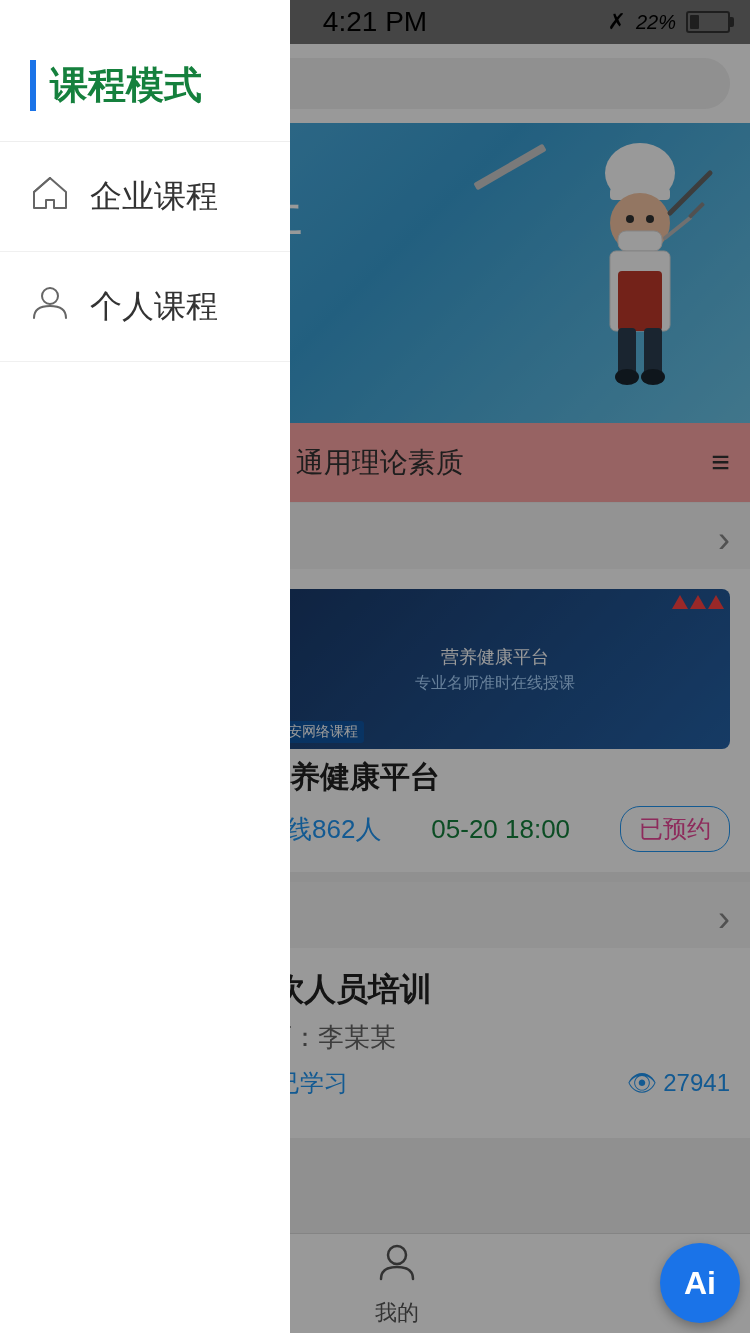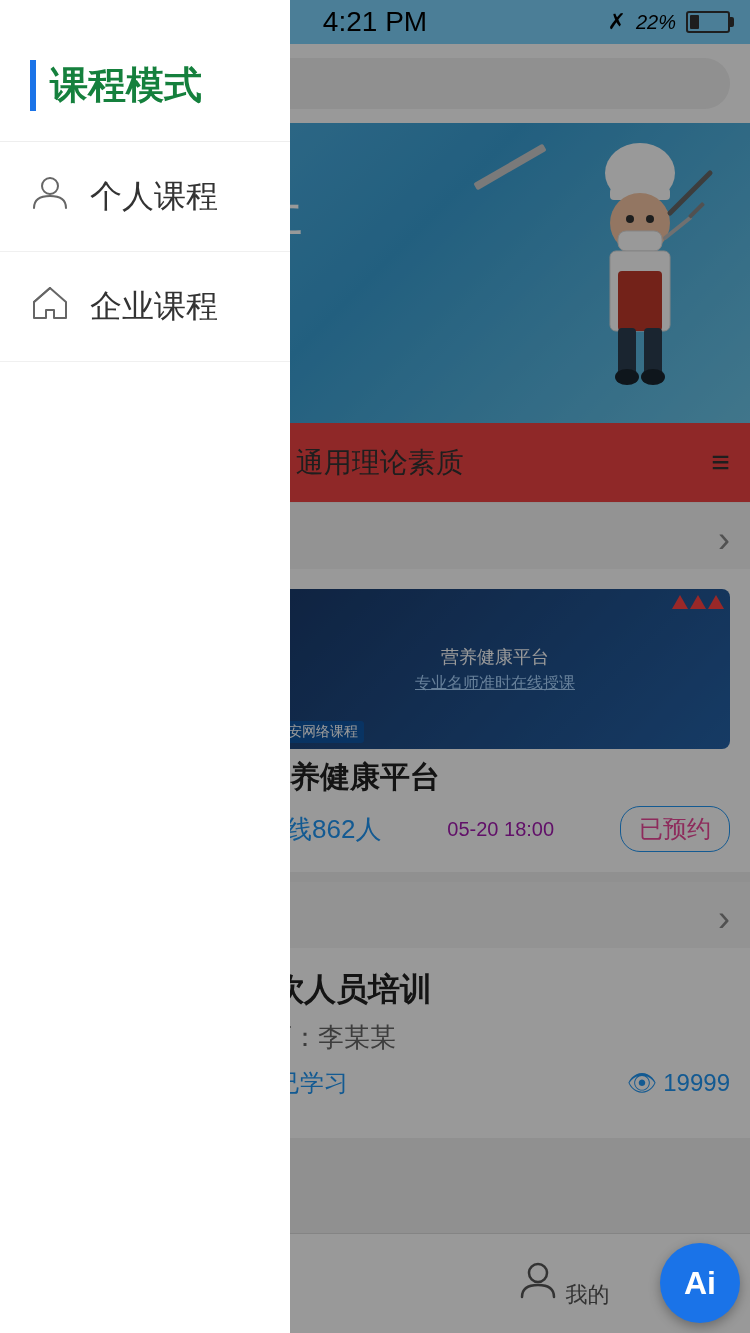--- a/index.html
+++ b/index.html
@@ -11,21 +11,21 @@
       overflow: hidden;
       position: relative;
       background: #f5f5f5;
     }
 
     
     .status-bar {
       position: absolute;
       top: 0; left: 0; right: 0;
       height: 44px;
-      background: #7dd3fc;
+      background: #737373;
       display: flex;
       align-items: center;
       justify-content: center;
       z-index: 100;
     }
     .status-bar-time {
       font-size: 28px;
       font-weight: 500;
       color: #000;
       position: absolute;
@@ -150,21 +150,21 @@
       margin-top: 5px;
     }
     .banner-chef {
       width: 160px;
       height: 260px;
       position: relative;
     }
 
     
     .category-tabs {
-      background: #ef4444;
+      background: #fca5a5;
       display: flex;
       align-items: center;
       padding: 0 20px;
       height: 80px;
       border-bottom: 1px solid #eee;
       overflow: hidden;
     }
     .category-tab {
       font-size: 28px;
       color: #333;
@@ -201,22 +201,22 @@
     .live-meta {
       display: flex;
       align-items: center;
       justify-content: space-between;
     }
     .live-online {
       font-size: 26px;
       color: #2196F3;
     }
     .live-datetime {
-      font-size: 20px;
-      color: #a21caf;
+      font-size: 26px;
+      color: #15803d;
     }
     .live-reserved-btn {
       border: 1.5px solid #2196F3;
       color: #ec4899;
       font-size: 24px;
       padding: 6px 18px;
       border-radius: 20px;
       background: transparent;
     }
 
@@ -302,22 +302,22 @@
       height: 100px;
       background: #fff;
       border-top: 1px solid #ddd;
       display: flex;
       align-items: center;
       z-index: 50;
     }
     .tab-item {
       flex: 1;
       display: flex;
-      flex-direction: row;
-      align-items: flex-end;
+      flex-direction: column;
+      align-items: flex-start;
       justify-content: center;
       gap: 6px;
     }
     .tab-icon {
       font-size: 40px;
       color: #555;
     }
     .tab-label {
       font-size: 22px;
       color: #555;
@@ -403,21 +403,20 @@
       font-weight: bold;
       color: #ff5252;
       text-align: center;
       border: 2px solid #ff5252;
       padding: 4px 10px;
       margin-bottom: 4px;
     }
     .live-card-blue-sub {
       font-size: 16px;
       color: #aad4ff;
-      text-decoration: underline;
     }
     .live-card-blue-badge {
       position: absolute;
       bottom: 6px;
       left: 8px;
       font-size: 14px;
       color: #fff;
       background: rgba(0,100,200,0.5);
       padding: 2px 6px;
       border-radius: 3px;
@@ -586,21 +585,21 @@
     <div class="course-info">
       <div class="course-title">餐饮人员培训</div>
       <div class="course-teacher">老师：李某某</div>
       <div class="course-meta">
         <div class="course-studied">
           <span>🕐</span>
           <span>已学习</span>
         </div>
         <div class="course-views">
           <span>👁</span>
-          <span>19999</span>
+          <span>27941</span>
         </div>
       </div>
     </div>
   </div>
 
   <div class="tab-bar">
     <div class="tab-item">
       <span class="tab-icon">
         <svg width="44" height="44" viewBox="0 0 44 44">
           <circle cx="22" cy="22" r="18" stroke="#555" stroke-width="2.5" fill="none"></circle>
@@ -625,33 +624,33 @@
 <div class="drawer-overlay"></div>
 
 <div class="drawer">
   <div class="drawer-header">
     <div class="drawer-title">课程模式</div>
   </div>
 
   <div class="drawer-item">
     <span class="drawer-item-icon">
       <svg width="40" height="40" viewBox="0 0 40 40">
+        <polygon points="20,6 36,20 36,36 24,36 24,28 16,28 16,36 4,36 4,20" stroke="#666" stroke-width="2" fill="none" stroke-linejoin="round"></polygon>
+        <line x1="20" y1="6" x2="4" y2="20" stroke="#666" stroke-width="2" stroke-linecap="round"></line>
+      </svg>
+    </span>
+    <span class="drawer-item-label">企业课程</span>
+  </div>
+
+  <div class="drawer-item">
+    <span class="drawer-item-icon">
+      <svg width="40" height="40" viewBox="0 0 40 40">
         <circle cx="20" cy="14" r="8" stroke="#666" stroke-width="2" fill="none"></circle>
         <path d="M4 36 Q4 24 20 24 Q36 24 36 36" stroke="#666" stroke-width="2" fill="none" stroke-linecap="round"></path>
       </svg>
     </span>
     <span class="drawer-item-label">个人课程</span>
   </div>
-
-  <div class="drawer-item">
-    <span class="drawer-item-icon">
-      <svg width="40" height="40" viewBox="0 0 40 40">
-        <polygon points="20,6 36,20 36,36 24,36 24,28 16,28 16,36 4,36 4,20" stroke="#666" stroke-width="2" fill="none" stroke-linejoin="round"></polygon>
-        <line x1="20" y1="6" x2="4" y2="20" stroke="#666" stroke-width="2" stroke-linecap="round"></line>
-      </svg>
-    </span>
-    <span class="drawer-item-label">企业课程</span>
-  </div>
 </div>
 
 <div style="position:absolute;bottom:10px;right:10px;width:80px;height:80px;background:#1a73e8;border-radius:50%;display:flex;align-items:center;justify-content:center;z-index:400;box-shadow:0 4px 12px rgba(0,0,0,0.3);">
   <span style="color:white;font-size:32px;font-weight:bold;">Ai</span>
 </div>
 
 </body></html>

